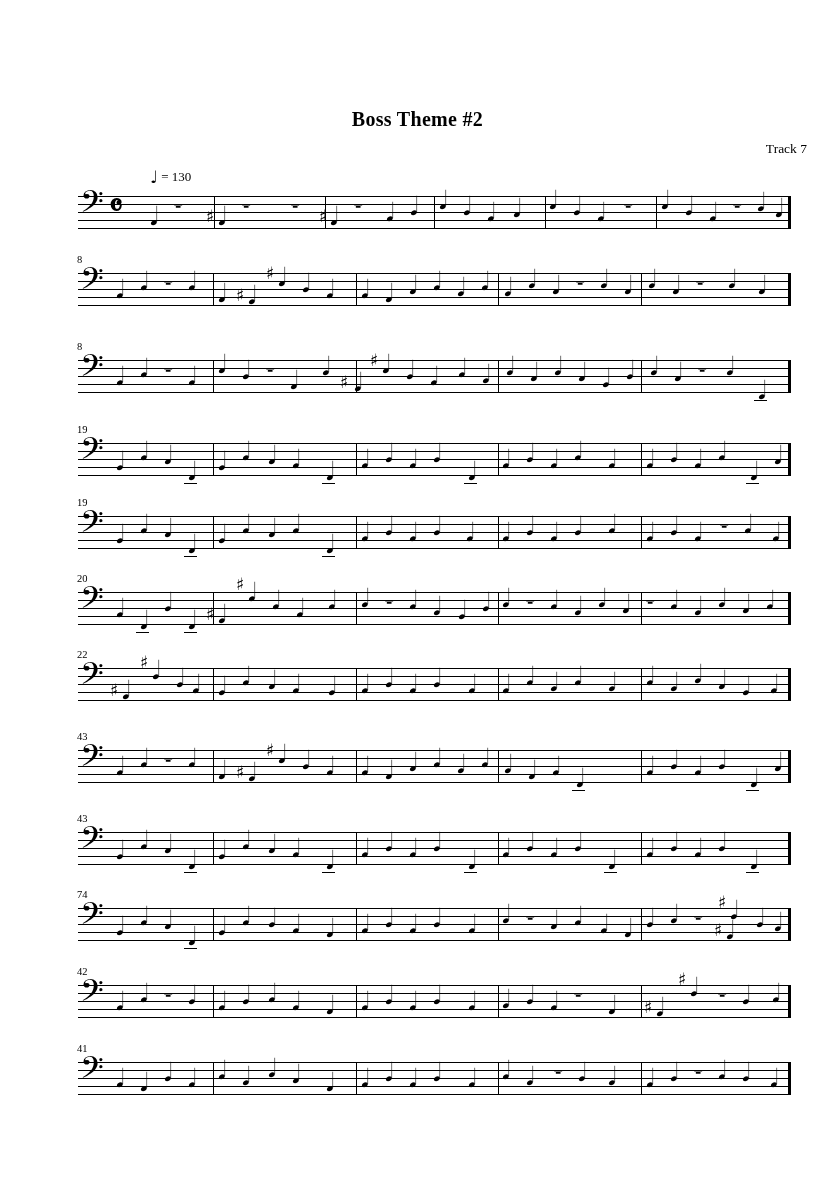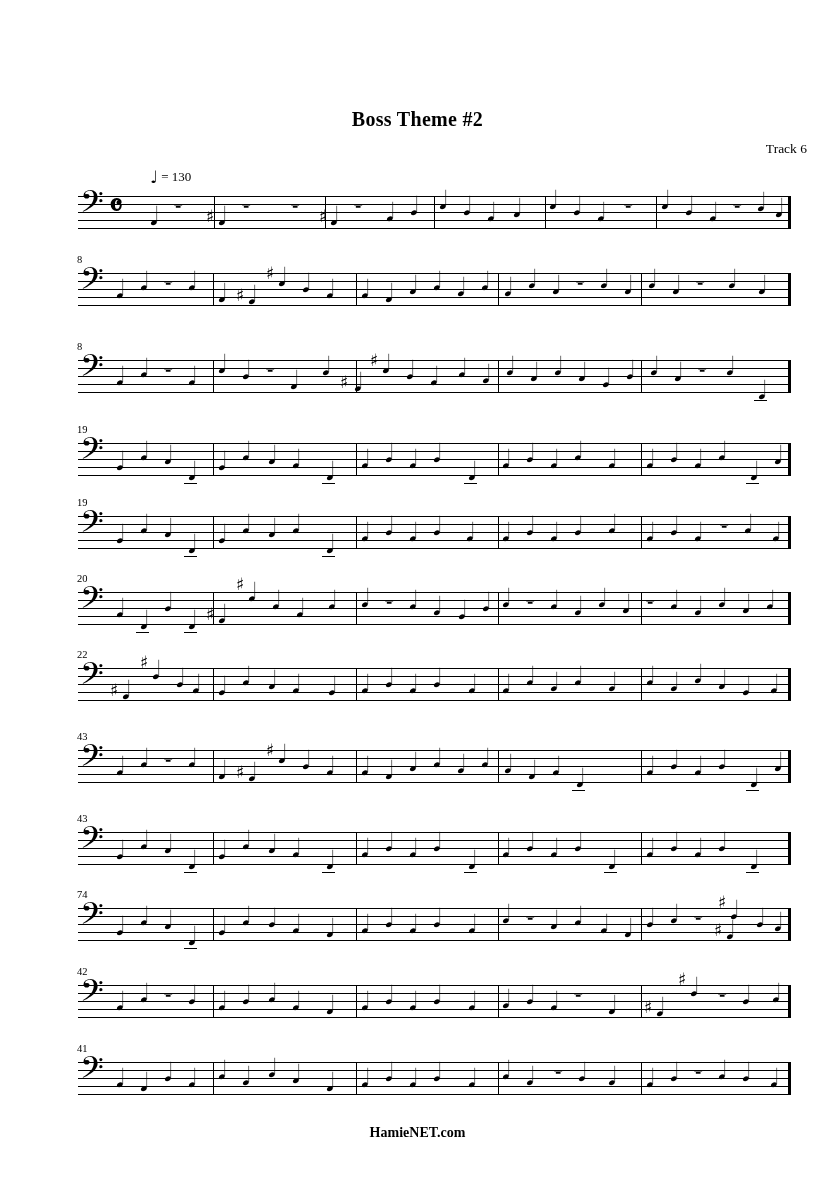--- a/index.html
+++ b/index.html
@@ -96,21 +96,21 @@
   .ledger {
     position:absolute; height:1px; background:#000; width:13px;
   }
 </style>
 </head>
 <body>
 
 <div class="page">
 
   <div class="title">Boss Theme #2</div>
-  <div class="track-label">Track 6</div>
+  <div class="track-label">Track 7</div>
 
   <div class="system" style="top:196px;">
     <div class="tempo">
       <span class="tq">♩</span>
       <span>= 130</span>
     </div>
     <div class="staff">
       <div class="line l0"></div>
         <div class="line l1"></div>
         <div class="line l2"></div>
@@ -671,15 +671,14 @@
       <div class="note" style="left:530px; top:2px;">𝅘𝅥</div>
       <div class="note" style="left:568px; top:4px;">𝅘𝅥</div>
       <div class="note" style="left:592px; top:-2px;">𝅘𝅥</div>
       <div class="rest" style="left:616px; top:4px;">𝄻</div>
       <div class="note" style="left:640px; top:-4px;">𝅘𝅥</div>
       <div class="note" style="left:664px; top:-2px;">𝅘𝅥</div>
       <div class="note" style="left:692px; top:4px;">𝅘𝅥</div>
     </div>
   </div>
 
-  <div class="footer">HamieNET.com</div>
 
 </div>
 
 </body></html>

